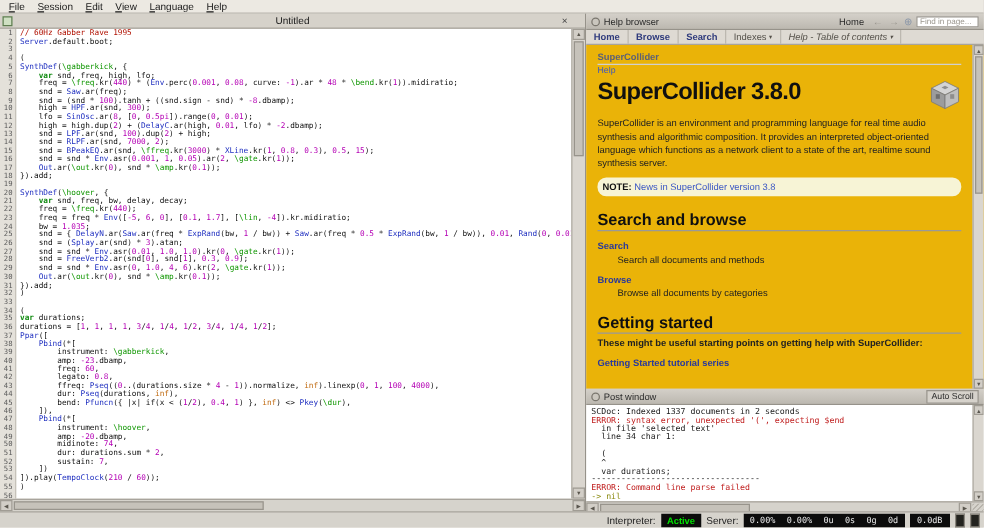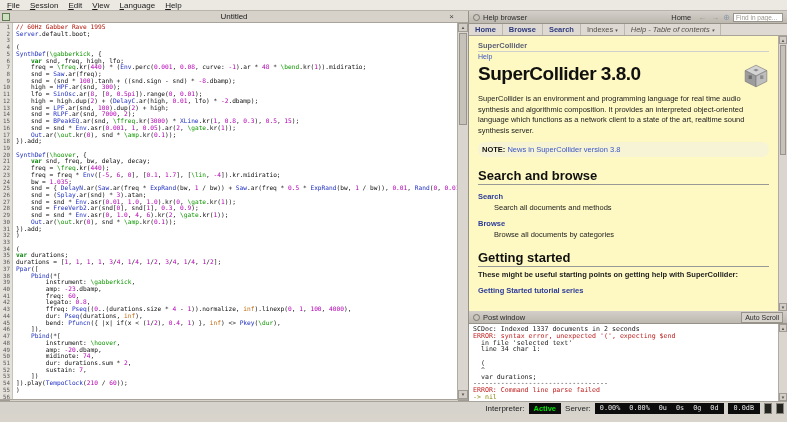--- a/index.html
+++ b/index.html
@@ -53,21 +53,21 @@
   .globe{color:#8a96a8;font-size:8px;}
   .find-input{width:50px;height:9px;font-size:6.5px;border:1px solid #98948c;background:#fff;color:#333;padding:0 2px;font-family:"Liberation Sans",sans-serif;}
   .find-input::placeholder{color:#9a968e;}
 
   .help-nav{height:12px;background:#dedad3;border-bottom:1px solid #a8a49c;display:flex;align-items:center;font-size:7.5px;flex:none;}
   .nav-item{padding:0 6px;font-weight:bold;color:#2e3a7c;border-right:1px solid #bcb8b0;height:100%;display:flex;align-items:center;gap:2px;}
   .nav-item.muted{font-weight:normal;color:#55514a;}
   .nav-item.ital{font-style:italic;align-items:center;}
   .caret{font-size:5px;color:#55514a;}
 
-  .help-scrollwrap{height:275px;display:flex;background:#fef9c3;flex:none;justify-content:center;}
+  .help-scrollwrap{height:275px;display:flex;background:#eab308;flex:none;justify-content:center;}
   .help-content{flex:1;overflow:hidden;padding:5px 9px 0 9px;}
   .panel-vscroll{width:9px;background:#dad6cf;border-left:1px solid #b0aca4;position:relative;}
   .panel-vscroll .sb-btn{height:8px;line-height:7px;}
   .panel-vscroll .sb-thumb{top:9px;height:110px;}
 
   .crumb-root{font-size:7.5px;font-weight:bold;color:#5c6176;border-bottom:1px solid #d0d0d0;padding-bottom:1px;}
   .crumb-link{font-size:7px;color:#3a56c4;margin-top:1px;}
   .help-h1row{display:flex;align-items:flex-start;margin-top:3px;}
   .help-h1{font-size:19px;font-weight:bold;color:#101010;flex:1;letter-spacing:-0.5px;}
   .cube{flex:none;margin-top:1px;}
@@ -86,21 +86,21 @@
   .post-scrollwrap{flex:1;display:flex;background:#fff;overflow:hidden;}
   .post-content{flex:1;overflow:hidden;font-family:"DejaVu Sans Mono",monospace;font-size:6.6px;color:#1a1a1a;padding:2px 4px 0 4px;white-space:pre;}
   .post-line{height:6.8px;line-height:6.8px;}
   .pw-err{color:#c02020;}
   .pw-res{color:#8a8a10;}
   .post-hscroll{height:10px;background:#d6d3cc;border-top:1px solid #a8a49c;position:relative;flex:none;}
   .post-hscroll .hsb-thumb{width:120px;}
   .grip{position:absolute;right:0;top:1px;width:9px;height:8px;background:repeating-linear-gradient(135deg,#b8b4ac 0 1px,#d6d3cc 1px 3px);}
 
   
-  .statusbar{position:absolute;left:0;right:0;bottom:8px;height:13px;background:#d6d3cc;border-top:1px solid #a8a49c;display:flex;align-items:center;justify-content:flex-end;font-size:8px;color:#222;gap:4px;padding-right:3px;}
+  .statusbar{position:absolute;left:0;right:0;bottom:0;height:13px;background:#d6d3cc;border-top:1px solid #a8a49c;display:flex;align-items:center;justify-content:flex-end;font-size:8px;color:#222;gap:4px;padding-right:3px;}
   .interp-badge{background:#0c0c0c;color:#00e000;font-weight:bold;font-size:7.5px;padding:1px 5px;}
   .stats-box{background:#0c0c0c;color:#ececec;font-family:"DejaVu Sans Mono",monospace;font-size:6.8px;padding:1.5px 5px;display:flex;gap:9px;}
   .vol-box{background:#0c0c0c;color:#ececec;font-family:"DejaVu Sans Mono",monospace;font-size:6.8px;padding:1.5px 6px;}
   .sq-btn{width:8px;height:11px;background:#23231f;border:1px solid #8a867e;}
 </style>
 </head>
 <body>
 
 <div class="window">
 

